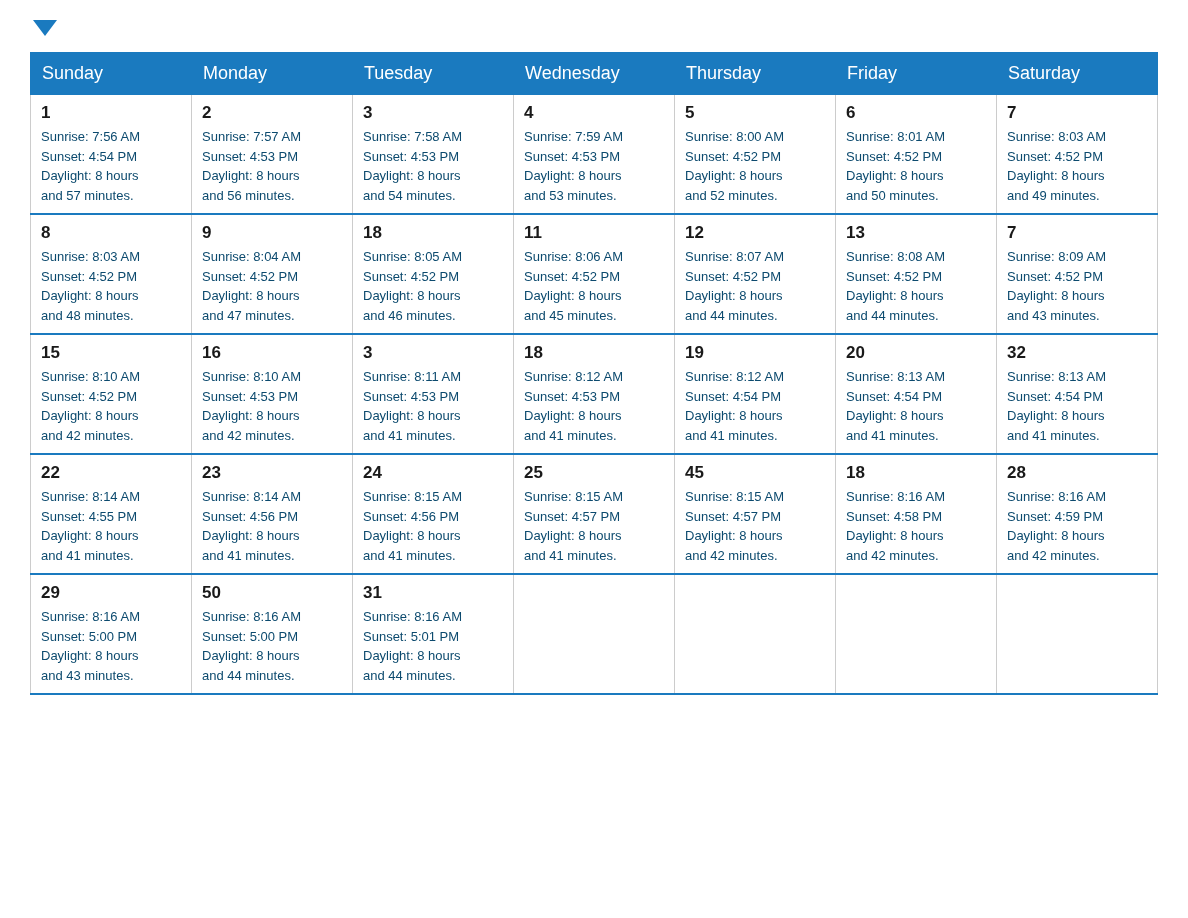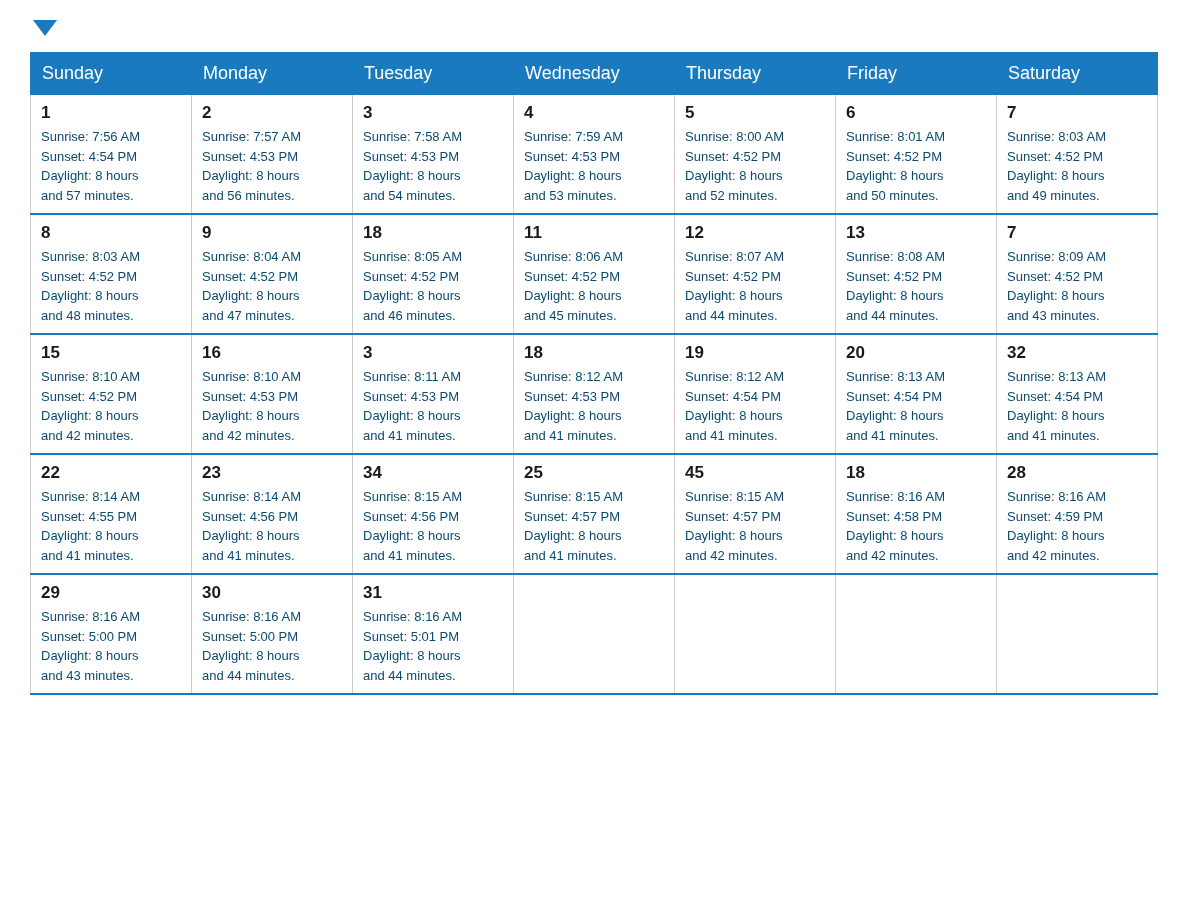--- a/index.html
+++ b/index.html
@@ -343,21 +343,21 @@
         <td>
           <span class="day-num">23</span>
         <div class="day-info">
           Sunrise: 8:14 AM<br>
           Sunset: 4:56 PM<br>
           Daylight: 8 hours<br>
           and 41 minutes.
         </div>
         </td>
         <td>
-          <span class="day-num">34</span>
+          <span class="day-num">24</span>
         <div class="day-info">
           Sunrise: 8:15 AM<br>
           Sunset: 4:56 PM<br>
           Daylight: 8 hours<br>
           and 41 minutes.
         </div>
         </td>
         <td>
           <span class="day-num">25</span>
         <div class="day-info">
@@ -399,21 +399,21 @@
         <td>
           <span class="day-num">29</span>
         <div class="day-info">
           Sunrise: 8:16 AM<br>
           Sunset: 5:00 PM<br>
           Daylight: 8 hours<br>
           and 43 minutes.
         </div>
         </td>
         <td>
-          <span class="day-num">30</span>
+          <span class="day-num">50</span>
         <div class="day-info">
           Sunrise: 8:16 AM<br>
           Sunset: 5:00 PM<br>
           Daylight: 8 hours<br>
           and 44 minutes.
         </div>
         </td>
         <td>
           <span class="day-num">31</span>
         <div class="day-info">

